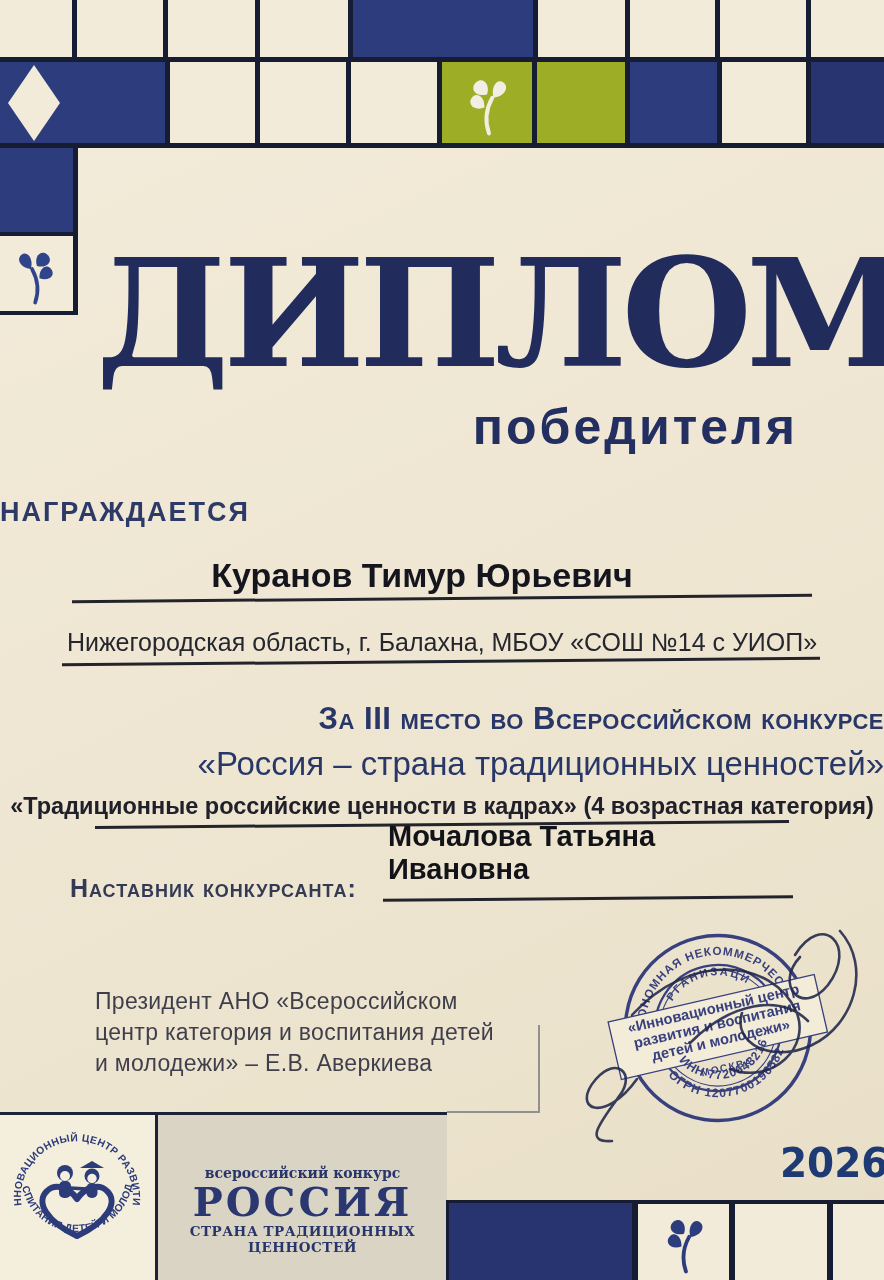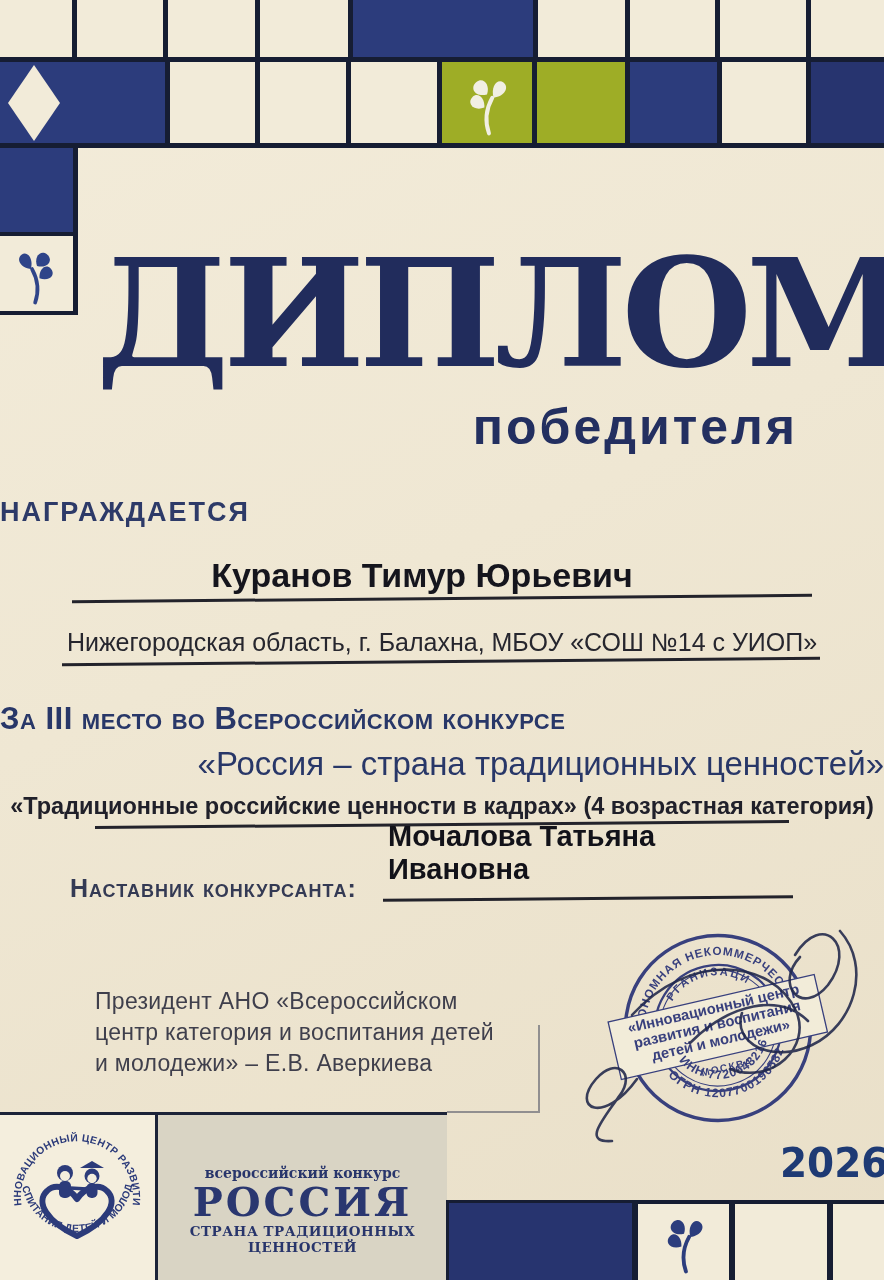--- a/index.html
+++ b/index.html
@@ -20,21 +20,21 @@
          font-family:"DejaVu Serif","Liberation Serif",serif;font-weight:bold;
          font-size:150px;letter-spacing:-6px;color:#212c5c;line-height:1;}
   .subtitle{position:absolute;right:86px;top:398px;font-size:50px;font-weight:600;
             letter-spacing:3px;color:#232f60;}
   .awarded{position:absolute;left:0;right:0;top:497px;font-size:27px;
            font-weight:700;letter-spacing:2px;color:#2d3a68;}
   .rname{position:absolute;left:0;right:40px;top:556px;text-align:center;font-size:34px;
          font-weight:700;color:#15151d;}
   .affil{position:absolute;left:0;right:0;top:628px;text-align:center;font-size:25px;
          font-weight:500;color:#26262e;}
-  .award1{position:absolute;left:0;right:0;top:701px;text-align:left;font-size:31px;
+  .award1{position:absolute;left:0;right:0;top:701px;text-align:right;font-size:31px;
           font-weight:600;color:#283768;font-variant:small-caps;letter-spacing:.5px;}
   .award2{position:absolute;left:0;right:0;top:745px;text-align:right;font-size:33px;
           font-weight:400;color:#283768;}
   .award3{position:absolute;left:0;right:0;top:793px;text-align:center;font-size:23.5px;
           font-weight:600;color:#20202a;}
   .uline{position:absolute;height:3px;background:#23232b;transform:rotate(-0.5deg);}
   .mentor-label{position:absolute;left:70px;top:874px;font-size:25px;font-weight:600;
                 color:#343a54;font-variant:small-caps;letter-spacing:1px;}
   .mentor-name{position:absolute;left:388px;top:820px;width:400px;text-align:left;
                font-size:29px;font-weight:700;color:#121219;}

